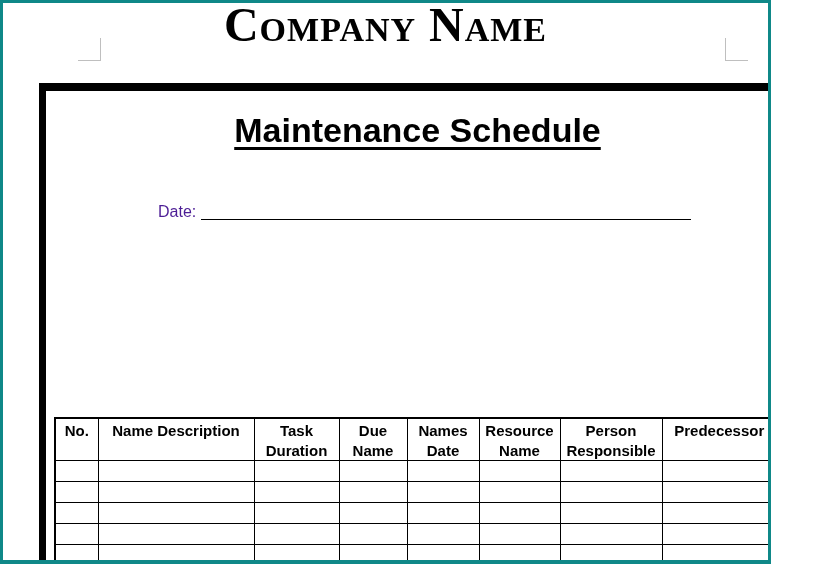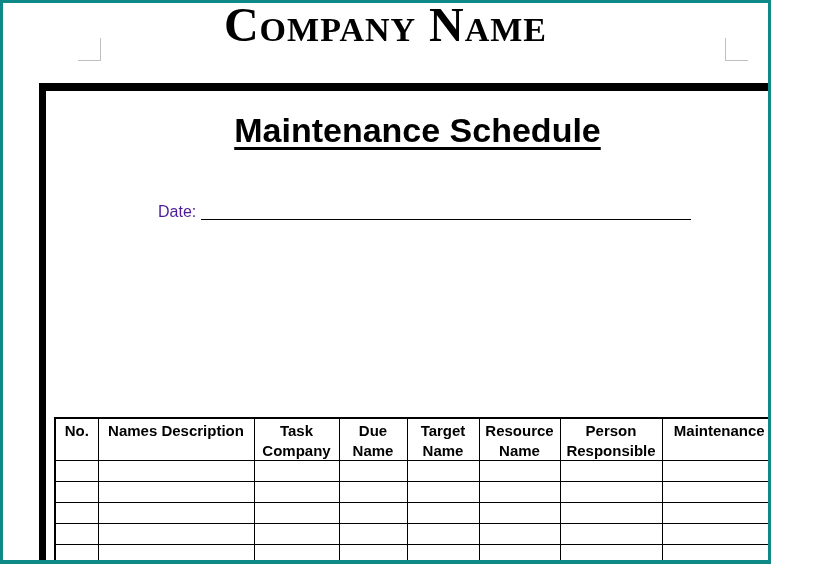--- a/index.html
+++ b/index.html
@@ -81,27 +81,27 @@
         <col style="width:85px">
         <col style="width:68px">
       <col style="width:72px">
         <col style="width:81px">
         <col style="width:102px">
         <col style="width:115px">
     </colgroup>
     <thead>
       <tr>
         <th>No.</th>
-        <th>Names Description</th>
-        <th>Task Company</th>
+        <th>Name Description</th>
+        <th>Task Duration</th>
         <th>Due Name</th>
-        <th>Target Name</th>
+        <th>Names Date</th>
         <th>Resource Name</th>
         <th>Person Responsible</th>
-        <th>Maintenance</th>
+        <th>Predecessor</th>
       </tr>
     </thead>
     <tbody>
         <tr>
           <td></td>
           <td></td>
           <td></td>
           <td></td>
           <td></td>
           <td></td>

